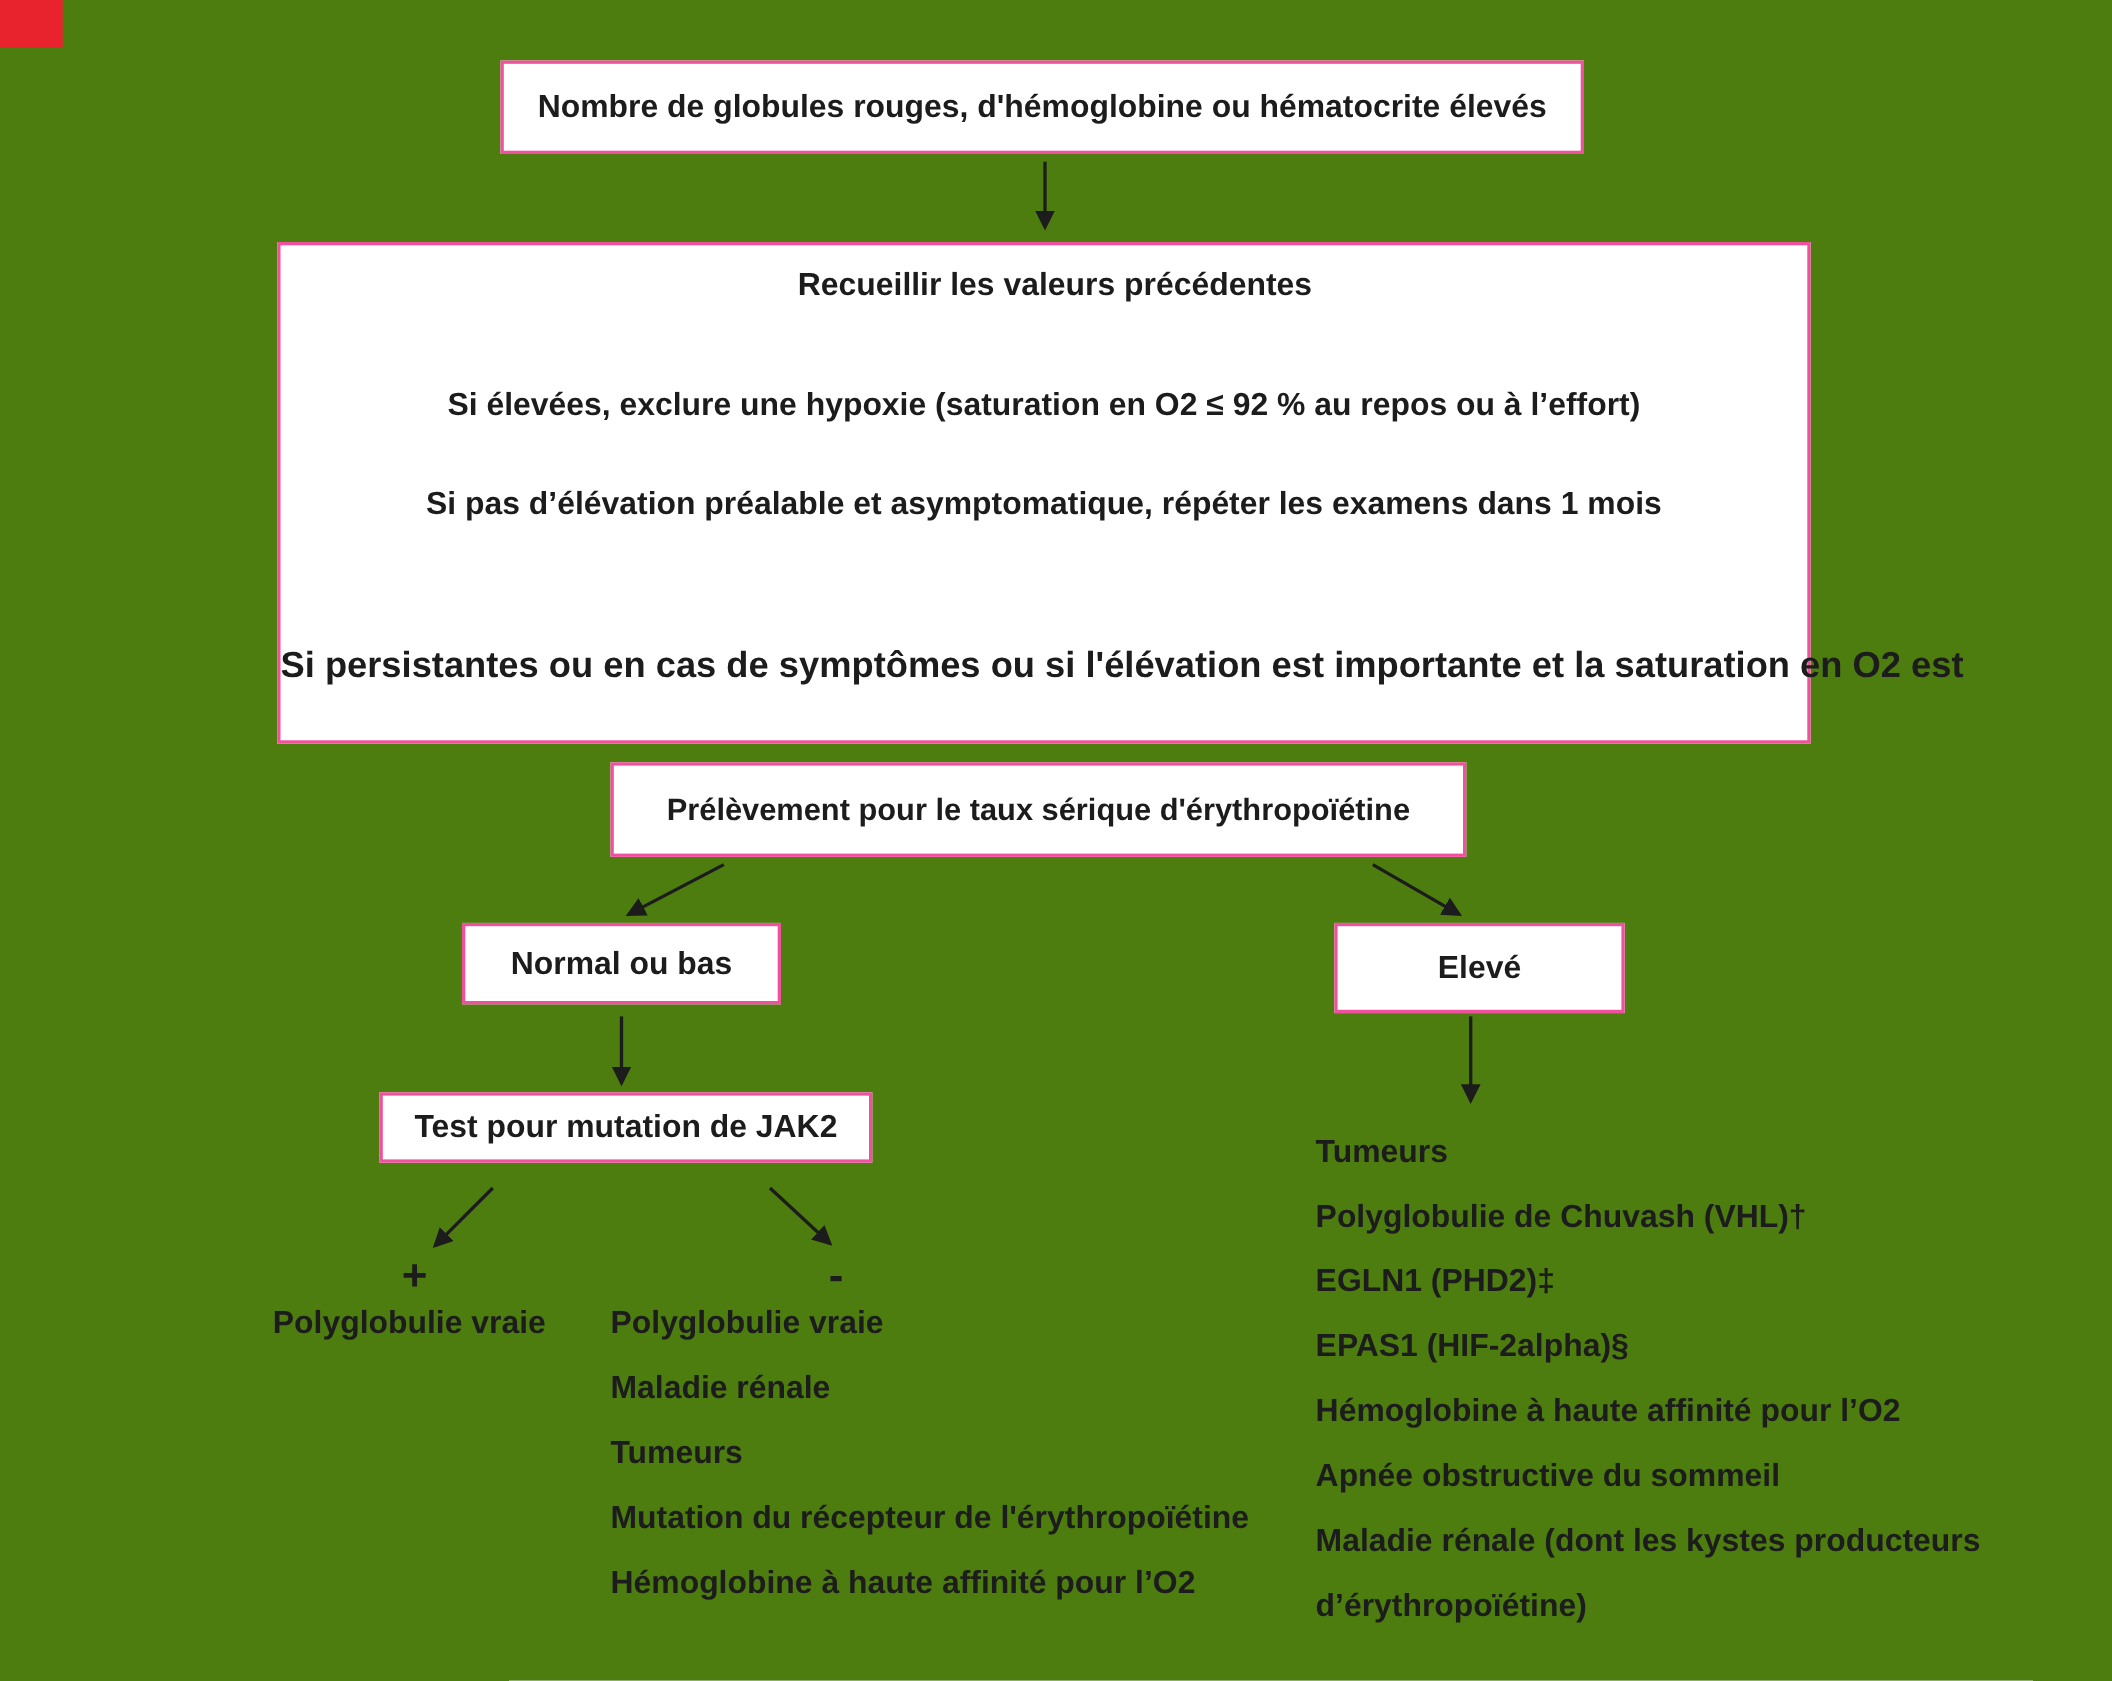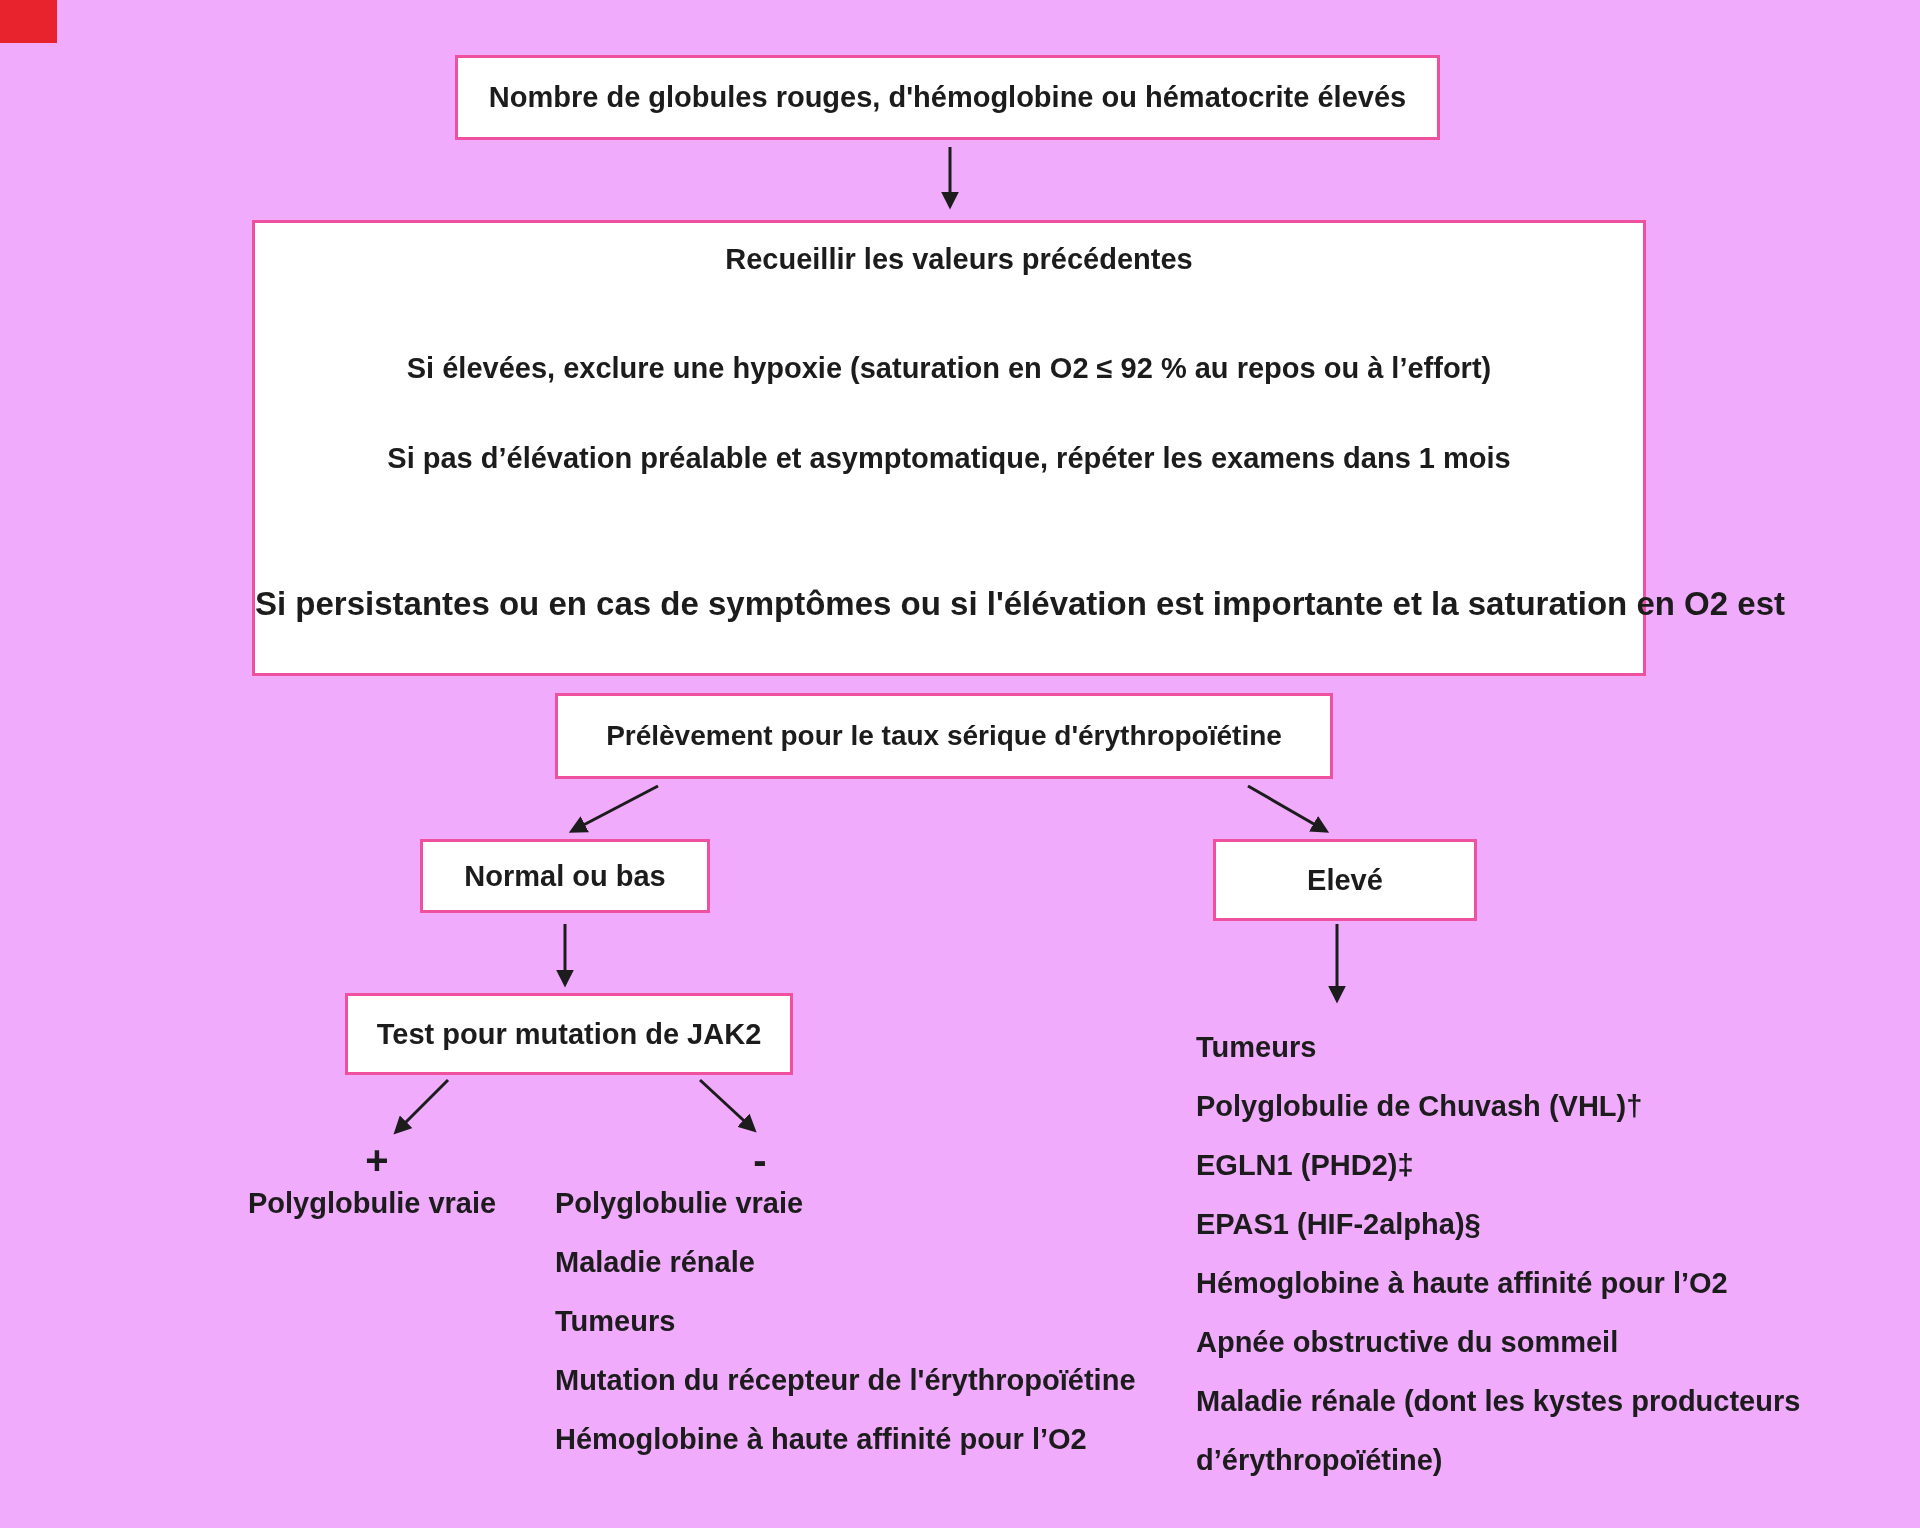--- a/index.html
+++ b/index.html
@@ -1,19 +1,19 @@
 <!DOCTYPE html>
 <html><head>
 <meta charset="utf-8">
 <style>
   html,body{margin:0;padding:0;background:#ffffff;}
   .canvas{
     position:relative;
     width:1920px;height:1528px;
-    background:#f0abfc;
+    background:#4d7c0f;
     font-family:"Liberation Sans", sans-serif;
     font-weight:bold;
     color:#1c1c1c;
     overflow:hidden;
   }
   .red-corner{
     position:absolute;left:0;top:0;width:57px;height:43px;
     background:#e8232e;
   }
   .arrows{
@@ -29,21 +29,21 @@
     text-align:center;
     font-size:29px;
     white-space:nowrap;
     box-sizing:border-box;
   }
   .box-top   {left:455px;top:55px;width:985px;height:85px;}
   .box-big   {left:252px;top:220px;width:1394px;height:456px;display:block;}
   .box-epo   {left:555px;top:693px;width:778px;height:86px;font-size:28px;}
   .box-normal{left:420px;top:839px;width:290px;height:74px;}
   .box-eleve {left:1213px;top:839px;width:264px;height:82px;}
-  .box-jak2  {left:345px;top:993px;width:448px;height:82px;}
+  .box-jak2  {left:345px;top:993px;width:448px;height:64px;}
   .step{
     position:absolute;left:0;right:0;
     text-align:center;font-size:29px;white-space:nowrap;
     height:36px;line-height:36px;
   }
   .step0{top:18px;padding-left:20px;}
   .step1{top:127px;}
   .step2{top:217px;}
   .step3{top:363px;font-size:33px;}
   .sign{

